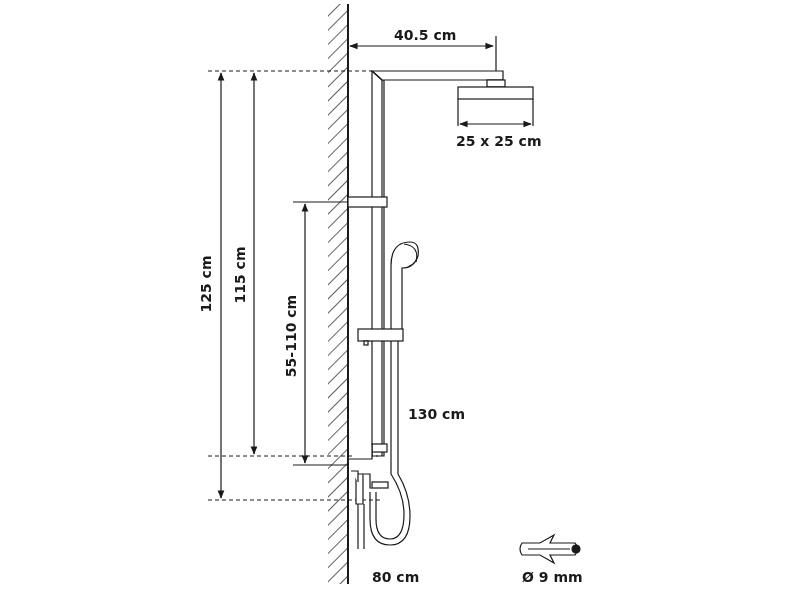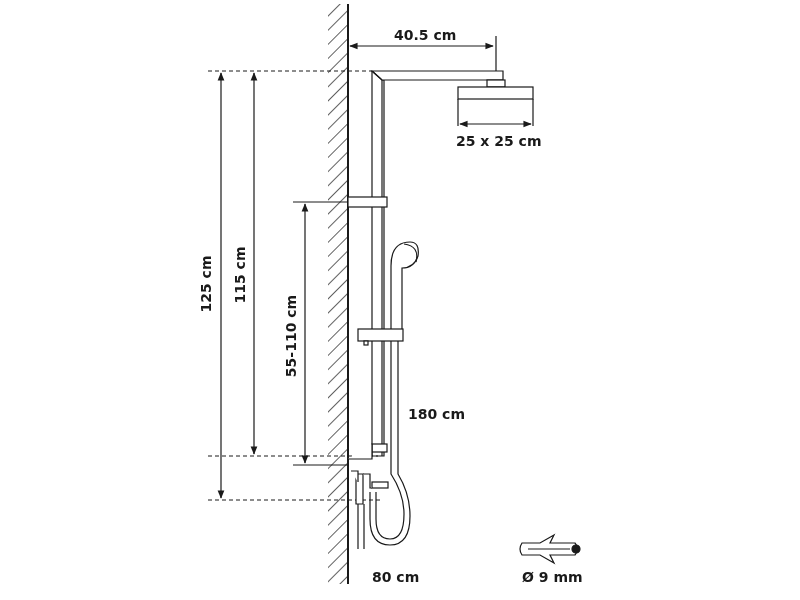--- a/index.html
+++ b/index.html
@@ -103,16 +103,16 @@
       <circle cx="576" cy="545" r="4" fill="#1a1a1a"></circle>
     </g>
   </svg>
 
   
   <div class="lbl" style="left:394px; top:24px;">40.5 cm</div>
   <div class="lbl" style="left:456px; top:130px;">25 x 25 cm</div>
   <div class="lbl vlbl" style="left:178px; top:273px;">125 cm</div>
   <div class="lbl vlbl" style="left:212px; top:264px;">115 cm</div>
   <div class="lbl vlbl" style="left:250px; top:325px;">55-110 cm</div>
-  <div class="lbl" style="left:408px; top:403px;">180 cm</div>
+  <div class="lbl" style="left:408px; top:403px;">130 cm</div>
   <div class="lbl" style="left:372px; top:566px;">80 cm</div>
   <div class="lbl" style="left:522px; top:566px;">Ø 9 mm</div>
 </div>
 
 </body></html>

